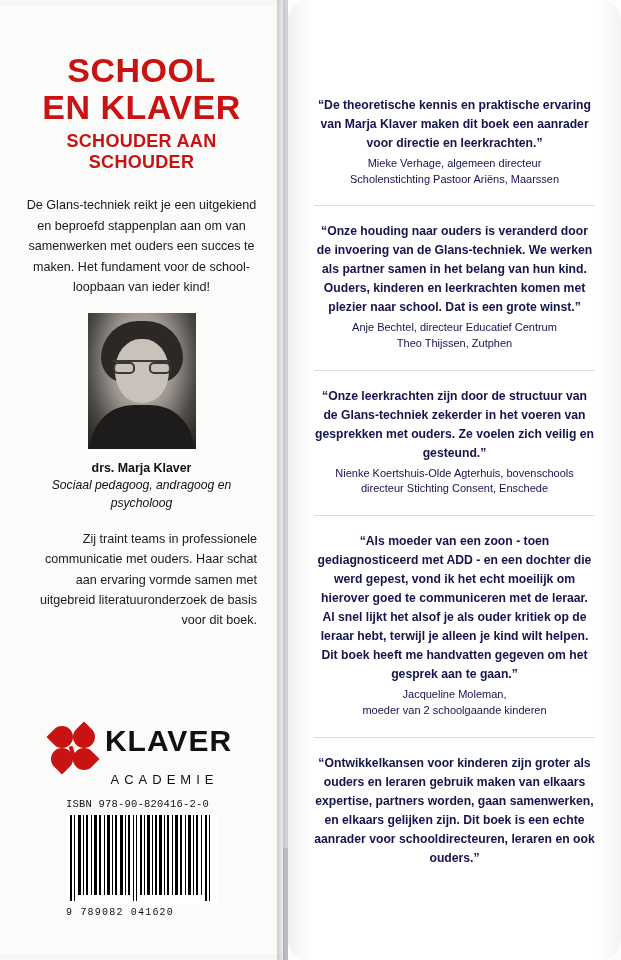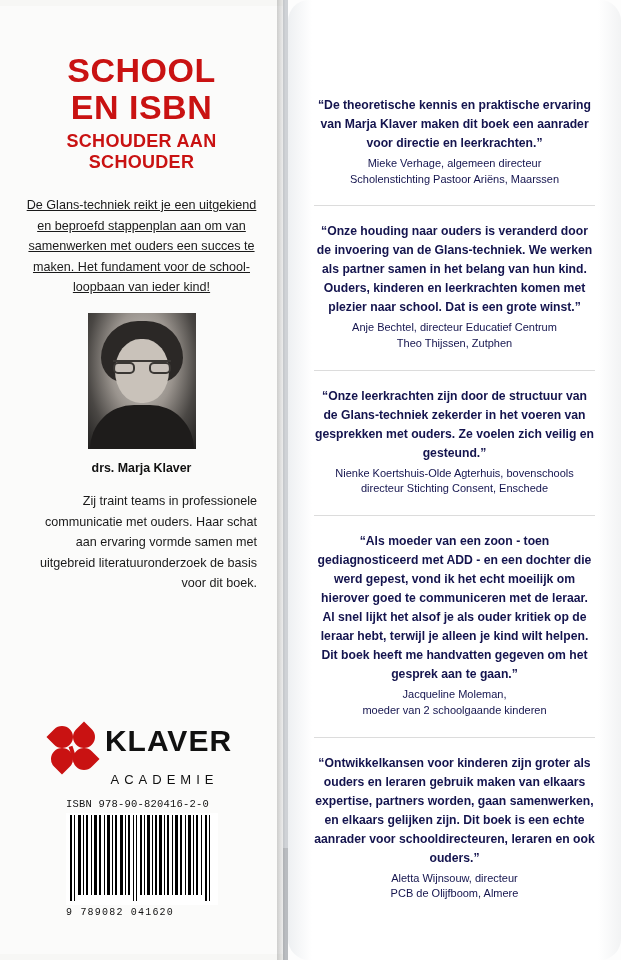--- a/index.html
+++ b/index.html
@@ -85,21 +85,20 @@
     font-size: 18px;
     letter-spacing: 0.3px;
     margin: 6px 0 0 0;
   }
   .intro {
     margin: 22px 26px 0 26px;
     text-align: center;
     font-size: 12.6px;
     line-height: 1.62;
     color: #1a1a1a;
-    text-decoration: underline;
   }
   .author-photo {
     margin: 16px auto 0 auto;
     width: 108px;
     height: 136px;
     background:
       radial-gradient(ellipse at 50% 36%, #d8d4cf 0%, #9a948e 42%, #4a4744 72%, #201f1e 100%),
       #2a2827;
     position: relative;
     overflow: hidden;
@@ -297,34 +296,35 @@
 </head>
 <body>
 
 <div class="page">
 
   <div class="left-panel">
     <div class="left-inner">
 
       <div class="title-block">
         <div class="title-main">SCHOOL</div>
-        <div class="title-main">EN ISBN</div>
+        <div class="title-main">EN KLAVER</div>
         <div class="title-sub">SCHOUDER AAN SCHOUDER</div>
       </div>
 
       <div class="intro">De Glans-techniek reikt je een uitgekiend en beproefd stappenplan aan om van samenwerken met ouders een succes te maken. Het fundament voor de school-loopbaan van ieder kind!</div>
 
       <div class="author-photo">
         <div class="hair"></div>
         <div class="face"></div>
         <div class="glasses"></div>
         <div class="body"></div>
       </div>
 
       <div class="author-name">drs. Marja Klaver</div>
+      <div class="author-role">Sociaal pedagoog, andragoog en psycholoog</div>
 
       <div class="blurb">Zij traint teams in professionele communicatie met ouders. Haar schat aan ervaring vormde samen met uitgebreid literatuuronderzoek de basis voor dit boek.</div>
     </div>
 
     <div class="publisher">
       <div class="pub-row">
         <div class="clover">
           <div class="c c1"></div>
           <div class="c c2"></div>
           <div class="c c3"></div>
@@ -406,19 +406,18 @@
       <div class="quote-sep"></div>
 
       <div class="quote">
         <p class="quote-text">“Als moeder van een zoon - toen gediagnosticeerd met ADD - en een dochter die werd gepest, vond ik het echt moeilijk om hierover goed te communiceren met de leraar. Al snel lijkt het alsof je als ouder kritiek op de leraar hebt, terwijl je alleen je kind wilt helpen. Dit boek heeft me handvatten gegeven om het gesprek aan te gaan.”</p>
         <p class="quote-attr">Jacqueline Moleman,<br>moeder van 2 schoolgaande kinderen</p>
       </div>
       <div class="quote-sep"></div>
 
       <div class="quote">
         <p class="quote-text">“Ontwikkelkansen voor kinderen zijn groter als ouders en leraren gebruik maken van elkaars expertise, partners worden, gaan samenwerken, en elkaars gelijken zijn. Dit boek is een echte aanrader voor schooldirecteuren, leraren en ook ouders.”</p>
-        <p class="quote-attr">Aletta Wijnsouw, directeur<br>PCB de Olijfboom, Almere</p>
       </div>
 
     </div>
   </div>
 
 </div>
 
 </body></html>

